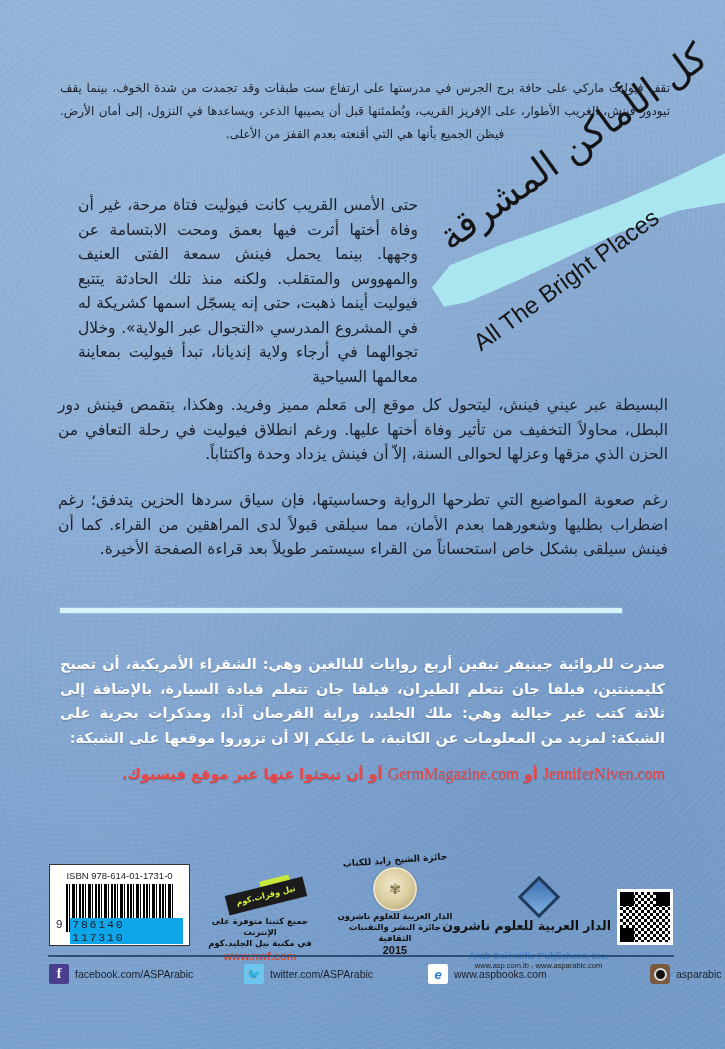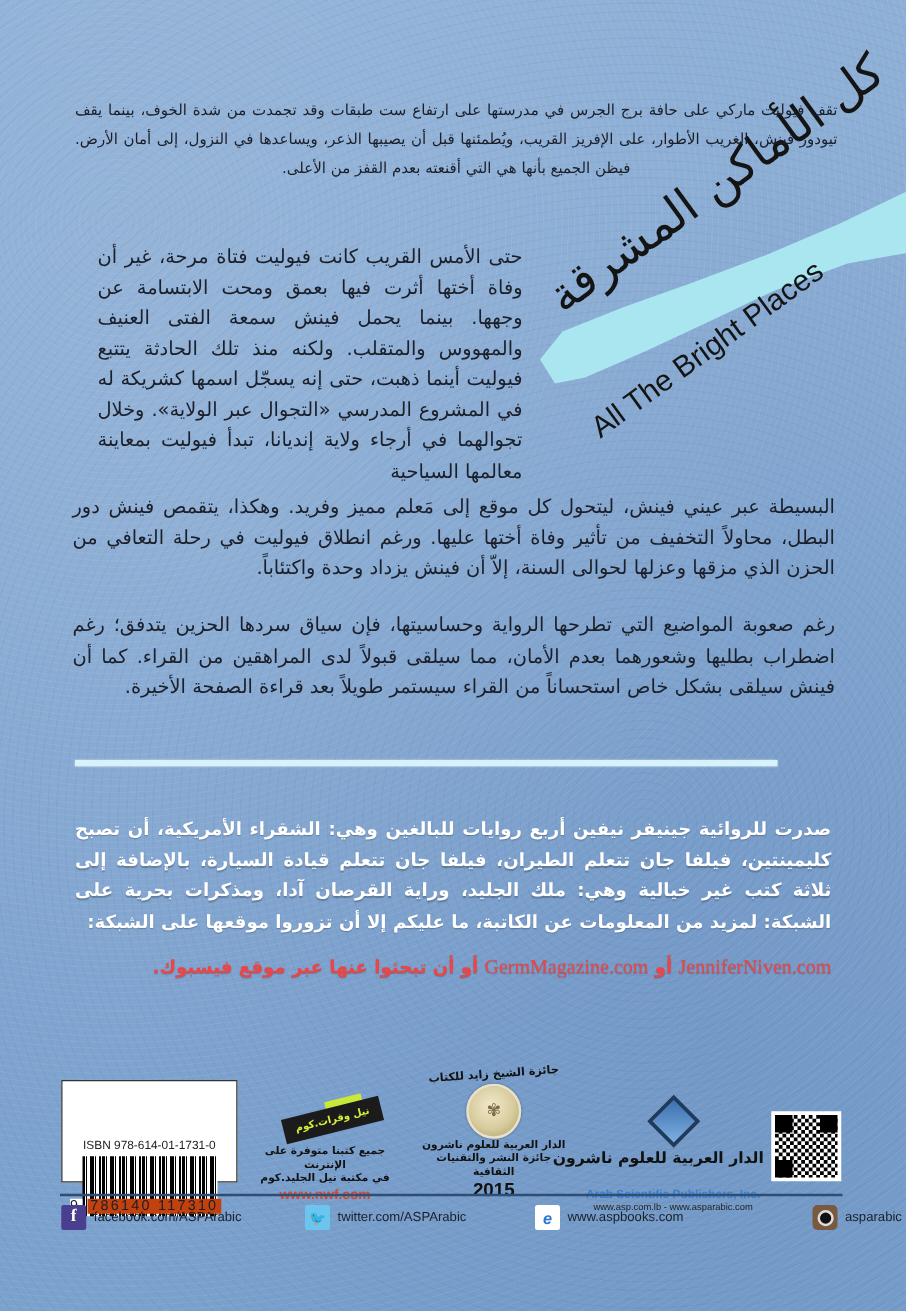--- a/index.html
+++ b/index.html
@@ -71,33 +71,33 @@
       transform: rotate(-36deg); transform-origin: left top;
       font-family: "Liberation Sans", sans-serif; font-size: 24px; color: #141414;
       white-space: nowrap;
     }
 
     
     .barcode {
       position: absolute; left: 49px; top: 864px; width: 141px; height: 82px;
       background: #fff; border: 1px solid #333; padding: 5px 6px 2px 6px;
     }
-    .barcode .isbn { font-family: "Liberation Sans", sans-serif; font-size: 9.5px; text-align: center; color: #222; margin-top: 41px; }
+    .barcode .isbn { font-family: "Liberation Sans", sans-serif; font-size: 9.5px; text-align: center; color: #222; }
     .barcode .bars {
       margin: 3px auto 0; width: 108px; height: 48px;
       background: repeating-linear-gradient(90deg,
         #000 0 2px, #fff 2px 3px, #000 3px 4px, #fff 4px 6px, #000 6px 9px, #fff 9px 10px,
         #000 10px 11px, #fff 11px 13px, #000 13px 15px, #fff 15px 16px);
     }
     .barcode .digits {
       font-family: "Liberation Sans", sans-serif; font-size: 11.5px; letter-spacing: 1.8px;
       margin-top: -14px; background: transparent; display: flex; gap: 4px;
     }
     .barcode .digits span.first { background: #fff; padding-right: 2px; }
-    .barcode .digits span.rest { background: #c2410c; padding: 0 2px; }
+    .barcode .digits span.rest { background: #0ea5e9; padding: 0 2px; font-family: Liberation Mono, monospace; }
 
     
     .nwf { position: absolute; left: 200px; top: 880px; width: 120px; text-align: center; }
     .nwf .tag {
       margin: 0 auto; width: 80px; height: 20px; background: #1b1b1b; transform: rotate(-14deg);
       color: #d7f13a; font-size: 8px; line-height: 20px; font-weight: bold; direction: rtl;
       position: relative; left: 6px; top: 6px;
     }
     .nwf .tag2 {
       position: absolute; left: 60px; top: -2px; width: 30px; height: 10px; background: #c8e83a; transform: rotate(-14deg);
@@ -109,21 +109,21 @@
     
     .award { position: absolute; left: 335px; top: 855px; width: 120px; text-align: center; }
     .award .arc { font-size: 9px; color: #111; font-weight: bold; direction: rtl; transform: rotate(-4deg); }
     .award .medal {
       margin: 2px auto 0; width: 44px; height: 44px; border-radius: 50%;
       background: radial-gradient(circle at 45% 40%, #f2ead0 0%, #d8cb9c 55%, #a89a6a 100%);
       border: 2px solid #e9e2c8; box-shadow: 0 0 2px rgba(0,0,0,0.4);
       display: flex; align-items: center; justify-content: center; font-size: 14px; color: #7d6f44;
     }
     .award .line { font-size: 8.5px; color: #111; direction: rtl; font-weight: bold; line-height: 11px; }
-    .award .year { font-family: "Liberation Sans", sans-serif; font-size: 15px; font-weight: bold; color: #111; }
+    .award .year { font-family: "Liberation Sans", sans-serif; font-size: 11px; font-weight: bold; color: #111; }
 
     
     .publisher { position: absolute; left: 466px; top: 880px; width: 145px; text-align: center; }
     .publisher .logo {
       margin: 0 auto; width: 30px; height: 30px; transform: rotate(45deg);
       border: 3px solid #1f3a5a; background: linear-gradient(135deg,#3b6fb0,#7fb0e0);
       position: relative; top: 2px;
     }
     .publisher .ar { font-size: 12.5px; font-weight: bold; color: #111; direction: rtl; margin-top: 8px; white-space: nowrap; }
     .publisher .en { font-family: "Liberation Sans", sans-serif; font-size: 9.5px; font-weight: bold; color: #3a7fd0; white-space: nowrap; margin-top: 17px; }

